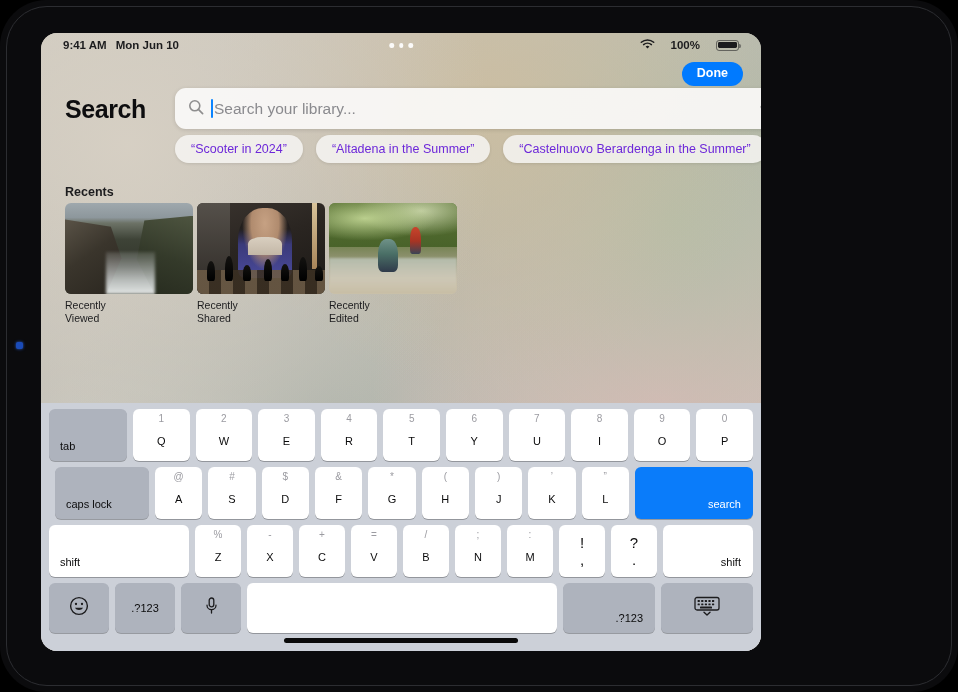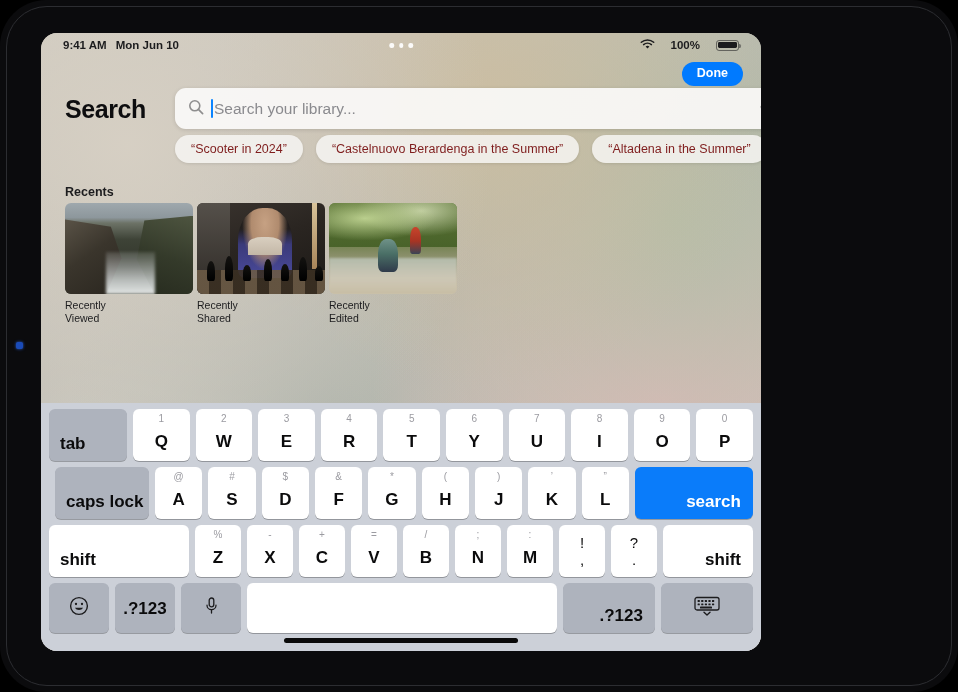--- a/index.html
+++ b/index.html
@@ -117,21 +117,21 @@
 
   
   .chips {
     position: absolute; left: 134px; top: 102px;
     display: flex; gap: 13px;
   }
   .chip {
     background: rgba(246,245,242,.86);
     border-radius: 15px;
     padding: 7px 16px;
-    font-size: 12.5px; color: #7f1d1d;
+    font-size: 12.5px; color: #6d28d9;
     white-space: nowrap;
     box-shadow: 0 1px 3px rgba(0,0,0,.1);
     cursor: pointer;
   }
 
   
   .recents-label {
     position: absolute; left: 24px; top: 152px;
     font-size: 12.5px; font-weight: 700; color: #1c1c1e;
   }
@@ -247,21 +247,21 @@
     box-shadow: 0 1px 0 rgba(0,0,0,.28);
     cursor: pointer; position: relative;
     flex: 1 1 0; min-width: 0;
   }
   .key.dark { background: #aeb3bd; box-shadow: 0 1px 0 rgba(0,0,0,.26); }
   .key.blue { background: #0a7cfa; color: #fff; box-shadow: 0 1px 0 rgba(0,0,0,.26); }
   .key .sup {
     position: absolute; top: 4px; left: 50%; transform: translateX(-50%);
     font-size: 10px; color: #9b9ba1; font-weight: 400;
   }
-  .key .main { font-size: 17px; line-height: 1; font-weight: bold; }
+  .key .main { font-size: 11px; line-height: 1; }
   .key.has-sup .main { margin-top: 13px; }
   .key.label-bl { justify-content: flex-start; align-items: flex-end; padding: 0 0 9px 11px; font-size: 13px; }
   .key.label-br { justify-content: flex-end; align-items: flex-end; padding: 0 12px 9px 0; font-size: 13px; }
   .key.dual { flex-direction: column; justify-content: center; gap: 1px; font-size: 15px; line-height: 1.05; }
   .key.dual .top { font-size: 15px; }
   .key.dual .bot { font-size: 15px; }
 
   .k-tab { flex: 0 0 78px; }
   .k-del { flex: 0 0 78px; }
   .k-caps { flex: 0 0 94px; }
@@ -332,22 +332,22 @@
         <svg width="14" height="18" viewBox="0 0 14 18">
           <rect x="4.6" y="1" width="4.8" height="9.2" rx="2.4" stroke="#3a3a3c" stroke-width="1.3" fill="none"></rect>
           <path d="M2.2 8.4 A4.8 4.8 0 0 0 11.8 8.4" stroke="#3a3a3c" stroke-width="1.3" fill="none" stroke-linecap="round"></path>
           <line x1="7" y1="13.2" x2="7" y2="16.6" stroke="#3a3a3c" stroke-width="1.3" stroke-linecap="round"></line>
         </svg>
       </span>
     </div>
 
     <div class="chips">
       <div class="chip">“Scooter in 2024”</div>
+      <div class="chip">“Altadena in the Summer”</div>
       <div class="chip">“Castelnuovo Berardenga in the Summer”</div>
-      <div class="chip">“Altadena in the Summer”</div>
     </div>
 
     <div class="recents-label">Recents</div>
     <div class="recents-row">
 
       <div class="recent-item">
         <div class="recent-thumb">
           <div class="art-coast"></div>
           <div class="art-coast-water"></div>
         </div>

